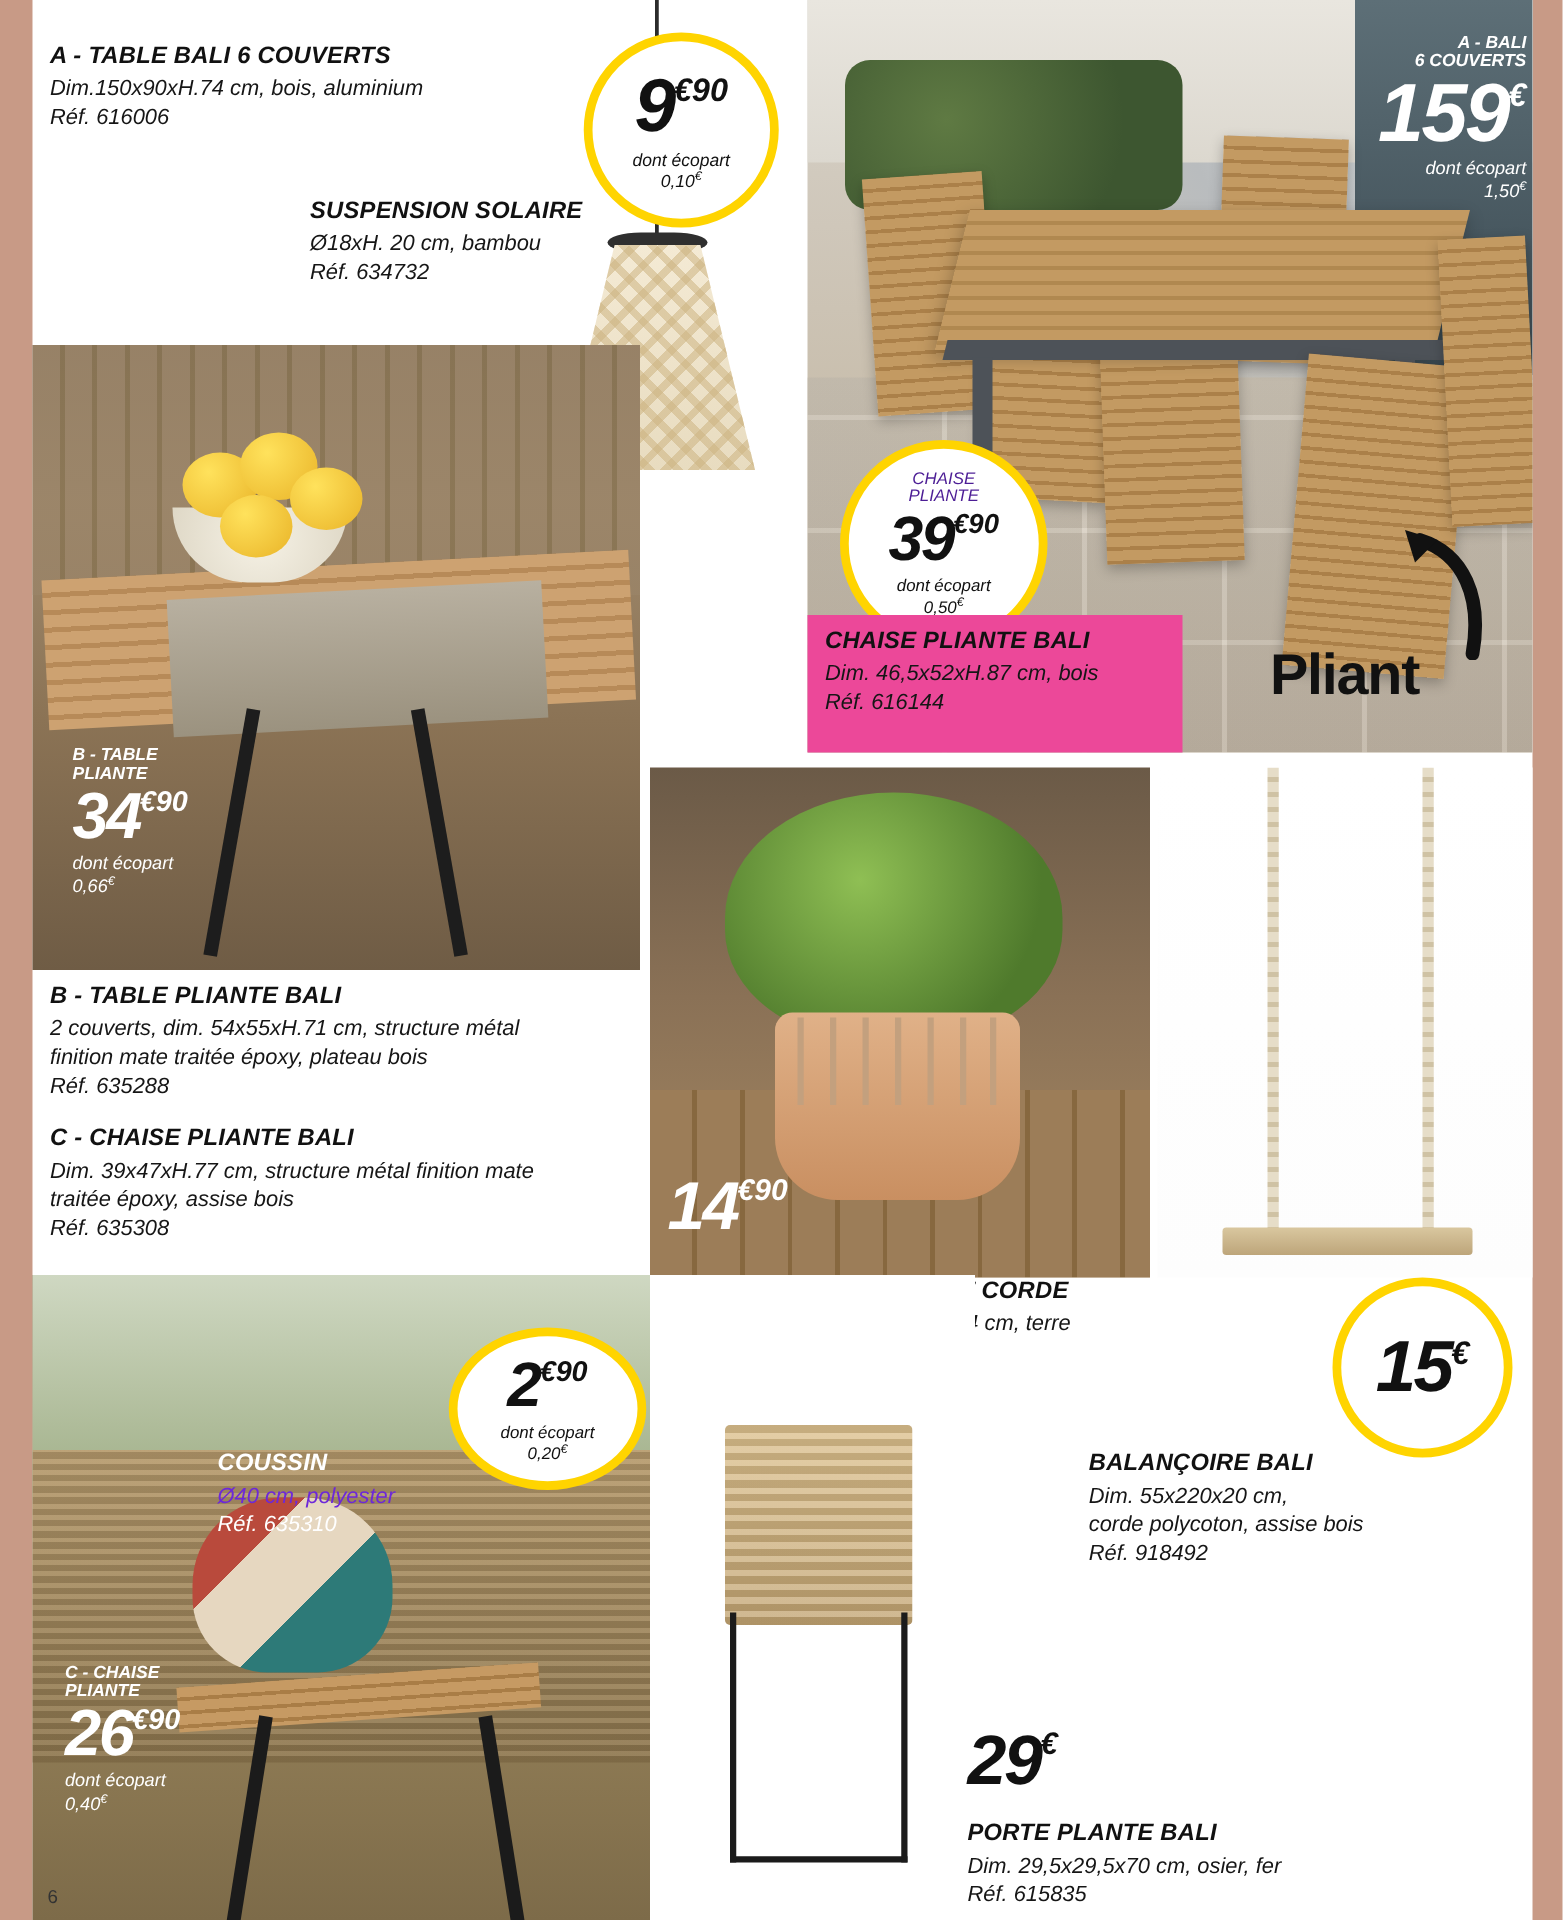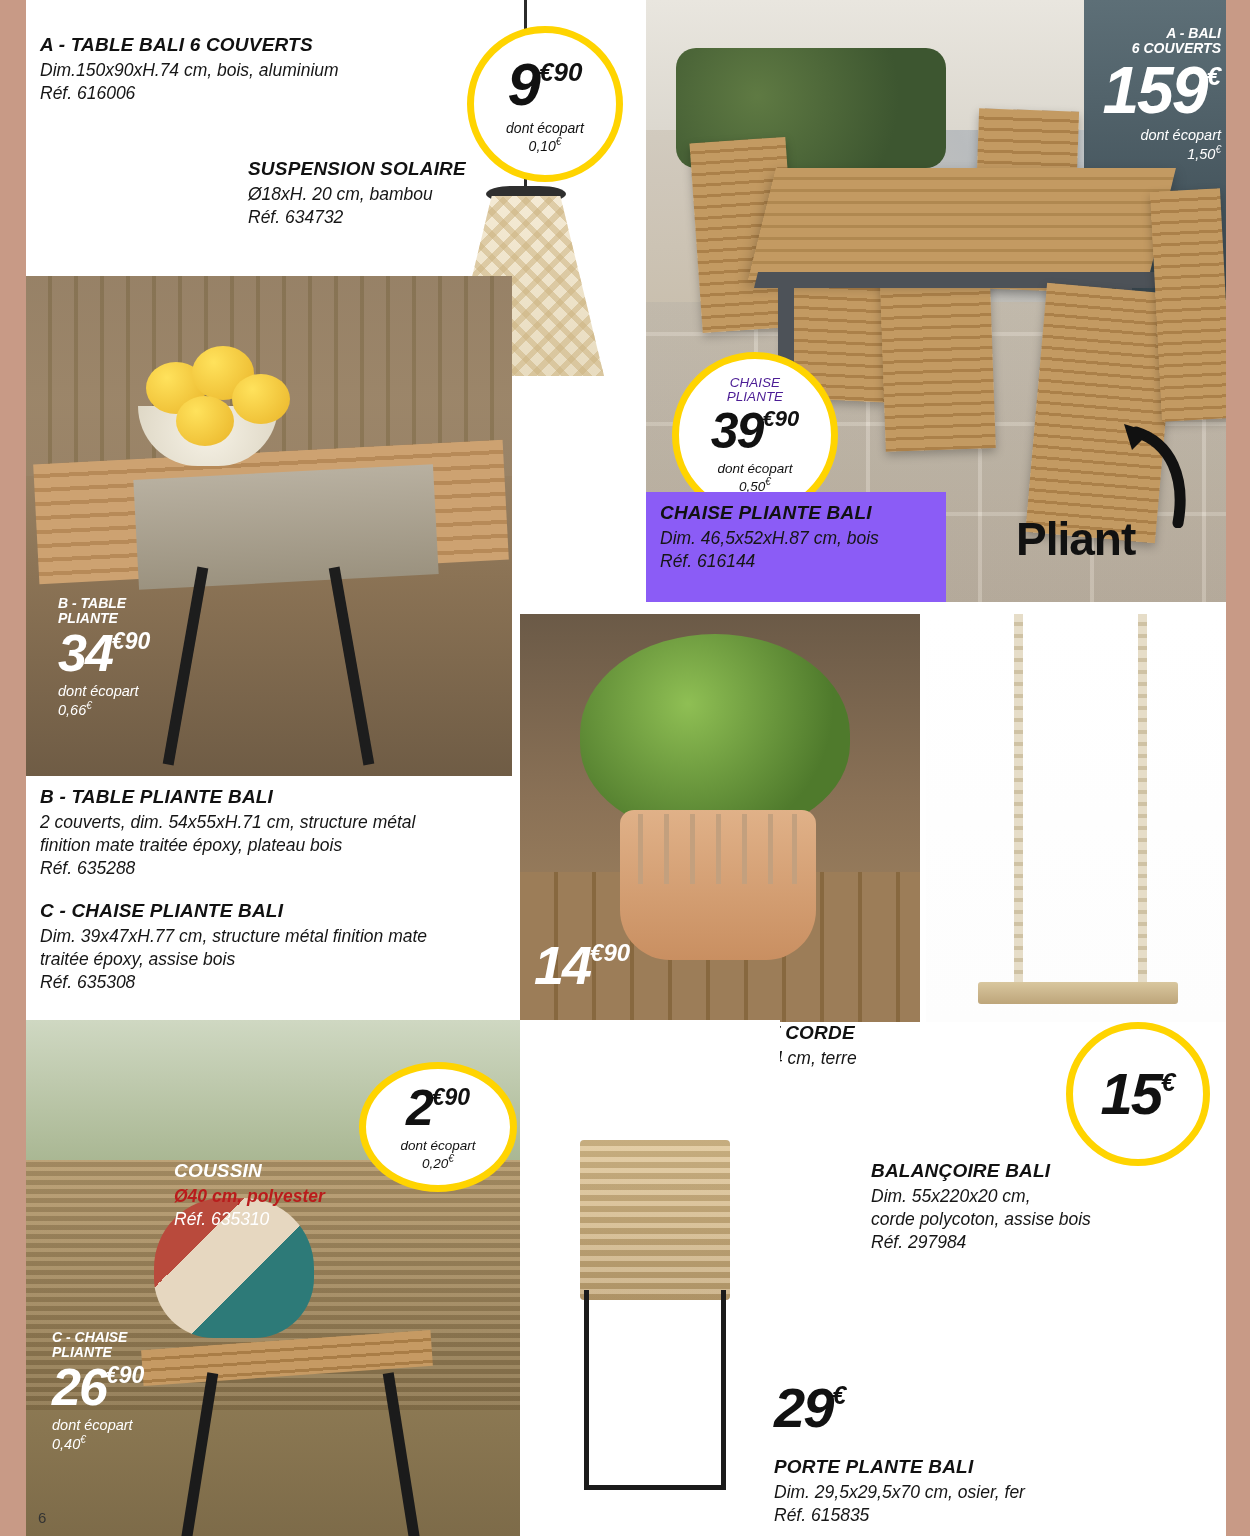--- a/index.html
+++ b/index.html
@@ -282,21 +282,21 @@
     letter-spacing:-1px;
   }
   .arrow { position:absolute; }
 
   .page-num {
     position:absolute; left:12px; bottom:10px;
     font-size:15px; color:#333;
   }
 
   
-  .panel-white { position:absolute; background:#8b5cf6; }
+  .panel-white { position:absolute; background:#ec4899; }
 </style>
 </head>
 <body>
 
 <div class="page">
 
   <div class="photo" id="photo-terrace">
     <div class="wall"></div>
     <div class="door"></div>
     <div class="hedge"></div>
@@ -467,21 +467,21 @@
     <div class="price-row">
       <span class="big" style="font-size:58px;">15</span>
       <span class="cur" style="font-size:26px; margin-top:4px;">€</span>
     </div>
   </div>
 
   <div class="block" style="left:845px; top:1148px; width:300px;margin-top:12px;">
     <div class="prod-title">BALANÇOIRE BALI</div>
     <div class="prod-line">Dim. 55x220x20 cm,</div>
     <div class="prod-line">corde polycoton, assise bois</div>
-    <div class="prod-line">Réf. 297984</div>
+    <div class="prod-line">Réf. 918492</div>
   </div>
 
   <div class="photo" id="photo-coussin">
     <div class="sky"></div>
     <div class="mesh"></div>
     <div class="cushion"></div>
     <div class="chairtop"></div>
     <div class="chairleg1"></div>
     <div class="chairleg2"></div>
   </div>
@@ -493,21 +493,21 @@
       <span class="cur" style="font-size:23px; margin-top:3px;">90</span>
     </div>
     <div class="eco" style="font-size:13.5px;">
       <span>dont écopart</span><br>
       <span>0,20</span><span style="font-size:10px; vertical-align:super;">€</span>
     </div>
   </div>
 
   <div class="block" style="left:148px; top:1160px; width:240px;">
     <div class="prod-title" style="color:#ffffff;">COUSSIN</div>
-    <div class="prod-line" style="color:#b91c1c;font-weight:bold;">Ø40 cm, polyester</div>
+    <div class="prod-line" style="color:#6d28d9;">Ø40 cm, polyester</div>
     <div class="prod-line" style="color:#ffffff;">Réf. 635310</div>
   </div>
 
   <div class="flatprice light" style="left:26px; top:1330px; width:180px;">
     <div class="caplabel">
       <span>C - CHAISE</span><br>
       <span>PLIANTE</span>
     </div>
     <div class="price-row">
       <span class="big" style="font-size:52px;">26</span>

